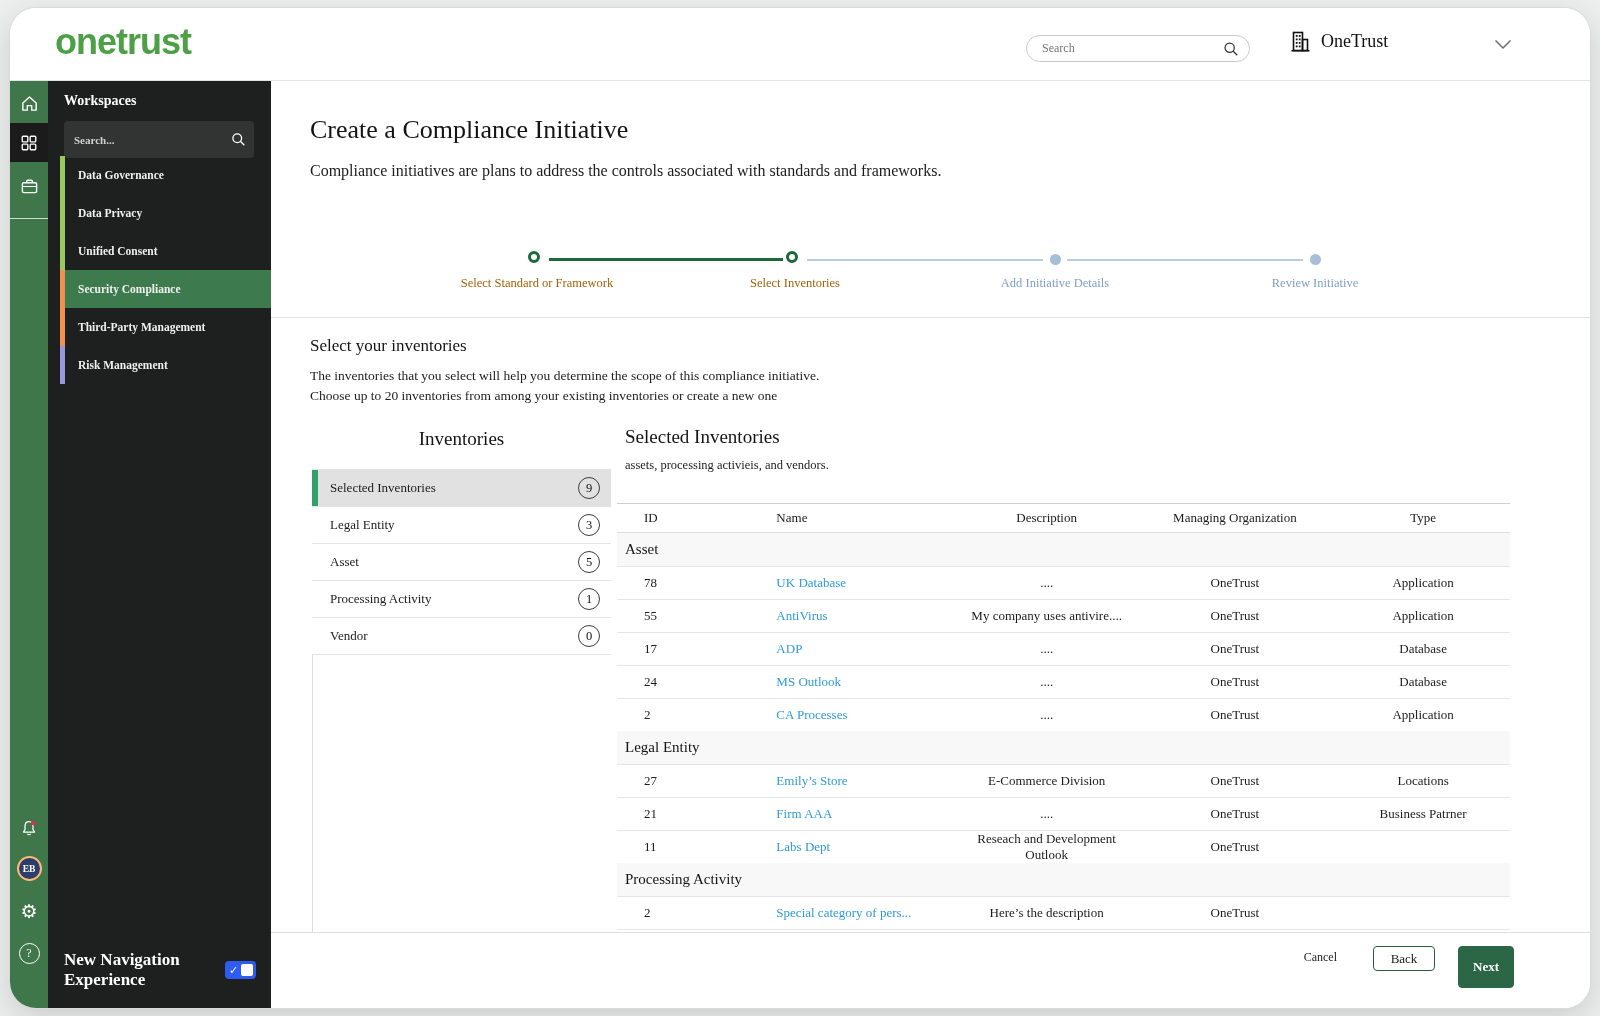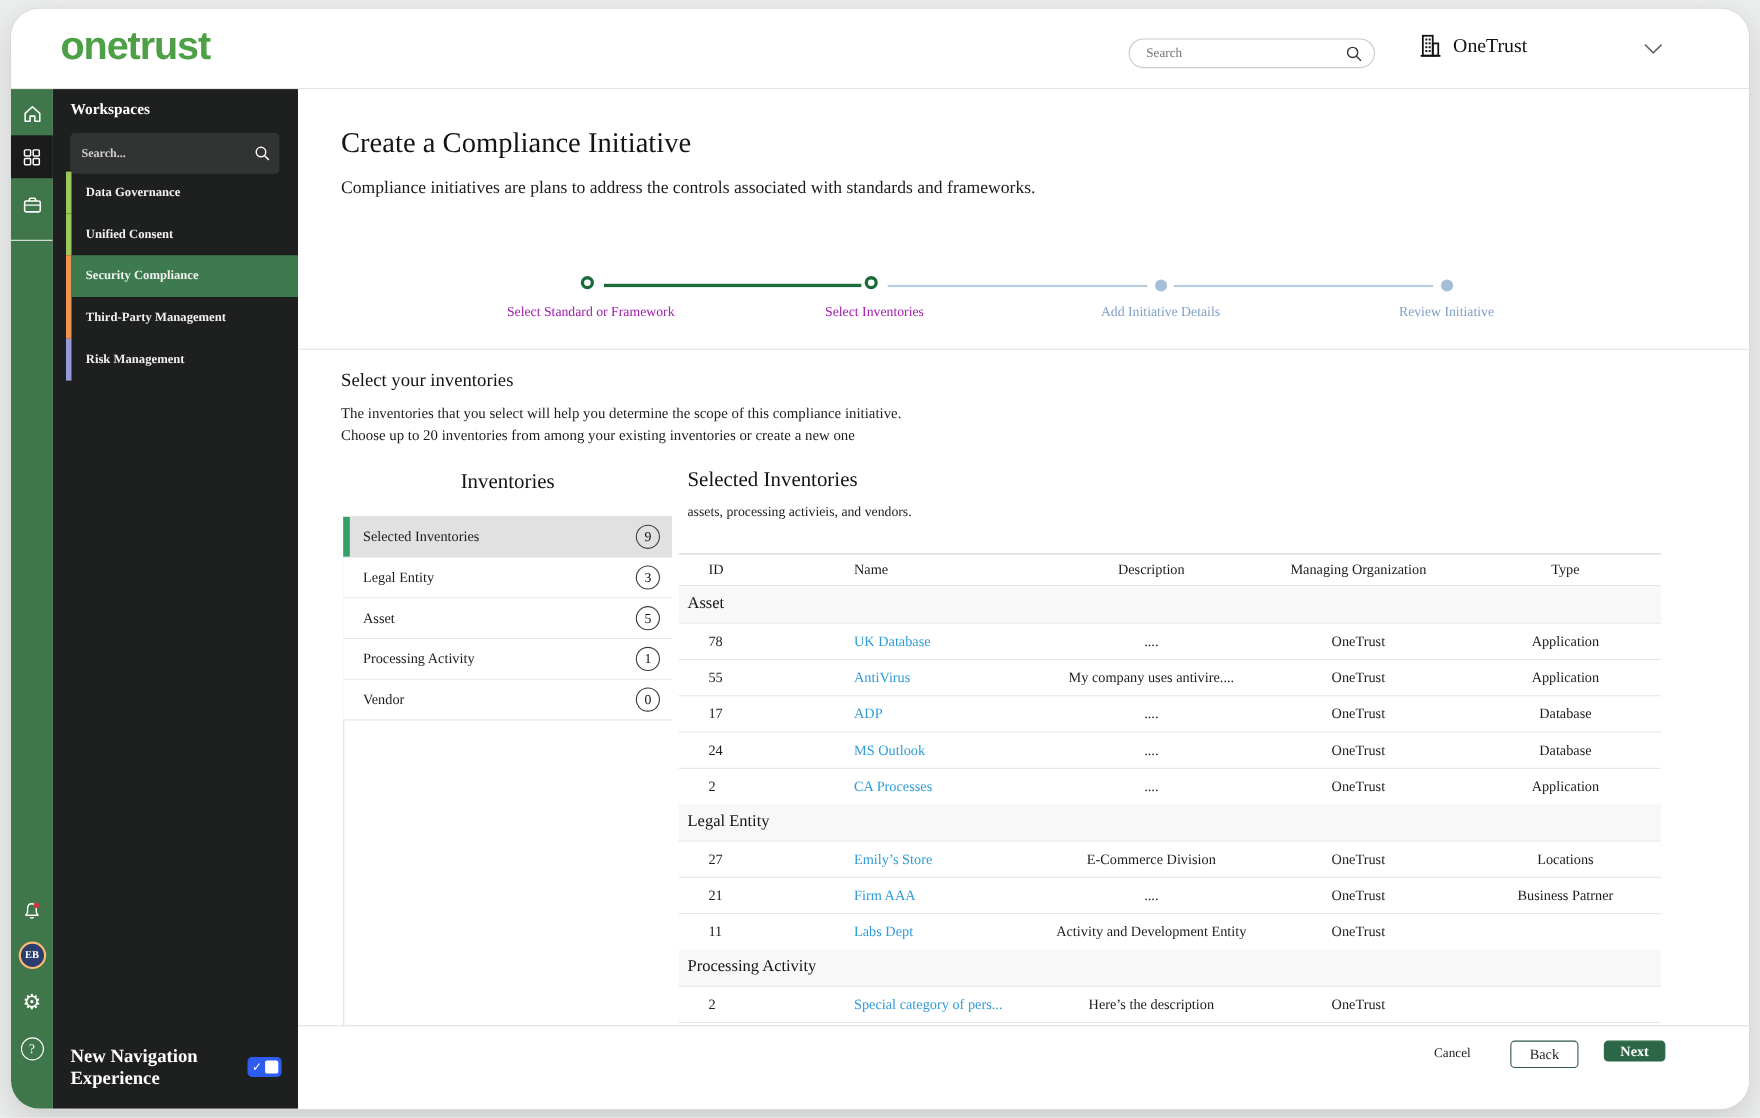--- a/index.html
+++ b/index.html
@@ -67,21 +67,21 @@
 
   .stepper { position:absolute; left:0; top:137px; width:100%; height:100px;
              border-bottom:1px solid #e3e3e3; }
   .step-line { position:absolute; top:41px; }
   .step-line.done { height:3px; top:40px; background:#1b6a3a; }
   .step-line.todo { height:2px; background:#b9cde0; }
   .step-ring { position:absolute; top:33px; width:12px; height:12px; border:3px solid #1b6a3a;
                border-radius:50%; background:#fff; cursor:pointer; }
   .step-dot { position:absolute; top:36px; width:11px; height:11px; border-radius:50%; background:#a6bed8; cursor:pointer; }
   .step-label { position:absolute; top:58px; width:240px; text-align:center; font-size:12.5px; }
-  .step-label.on { color:#a21caf; }
+  .step-label.on { color:#a16207; }
   .step-label.off { color:#7f9fc6; }
 
   .intro { position:absolute; left:39px; top:255px; }
   .intro-h { font-size:17px; color:#141414; }
   .intro p { font-size:13.5px; color:#1d1d1d; margin-top:4px; }
   .intro p:first-of-type { margin-top:12px; }
 
   .inv-col { position:absolute; left:41px; top:339px; width:299px; }
   .inv-h { text-align:center; font-size:19px; color:#141414; margin-top:8px; }
   .vline { position:absolute; left:41px; top:388px; height:463px; border-left:1px solid #ddd; }
@@ -112,21 +112,21 @@
   .grp + .trow, .ghead + .grp { border-top:1px solid #e6e6e6; }
   .trow a { color:#2f9cd8; text-decoration:none; cursor:pointer; }
 
   .mfooter { position:absolute; left:0; top:851px; width:100%; height:76px; background:#fff;
              border-top:1px solid #e0e0e0; display:flex; align-items:flex-start; justify-content:flex-end;
              padding-top:13px; padding-right:76px; }
   .btn-cancel { border:none; background:none; font-family:"Liberation Serif", serif; font-size:12px;
                 color:#1c1c1c; margin-right:36px; margin-top:4px; cursor:pointer; }
   .btn-back { width:62px; height:25px; background:#fff; border:1px solid #2f5a43; border-radius:4px;
               font-family:"Liberation Serif", serif; font-size:13px; color:#1c1c1c; margin-right:23px; cursor:pointer; }
-  .btn-next { width:56px; height:19px; background:#2b6747; border:1px solid #2b6747; border-radius:4px;
+  .btn-next { width:56px; height:42px; background:#2b6747; border:1px solid #2b6747; border-radius:4px;
               font-family:"Liberation Serif", serif; font-size:13px; font-weight:bold; color:#fff; cursor:pointer; }
 </style>
 </head>
 <body>
 
 <div class="frame">
 
   <header class="topbar">
     <div class="logo">onetrust</div>
 
@@ -215,20 +215,26 @@
       <div class="ws-list" id="ws-list">
           <div class="ws-item">
             <span class="strip" style="background:#9bc75f"></span>
             <div class="ws-body">
               <span class="ws-label">Data Governance</span>
             </div>
           </div>
           <div class="ws-item">
             <span class="strip" style="background:#9bc75f"></span>
             <div class="ws-body">
+              <span class="ws-label">Data Privacy</span>
+            </div>
+          </div>
+          <div class="ws-item">
+            <span class="strip" style="background:#9bc75f"></span>
+            <div class="ws-body">
               <span class="ws-label">Unified Consent</span>
             </div>
           </div>
           <div class="ws-item active">
             <span class="strip" style="background:#f0914f"></span>
             <div class="ws-body">
               <span class="ws-label">Security Compliance</span>
             </div>
           </div>
           <div class="ws-item">
@@ -373,21 +379,21 @@
               <div class="trow">
                 <span class="c-id">21</span>
                 <span class="c-name"><a href="#">Firm AAA</a></span>
                 <span class="c-desc">....</span>
                 <span class="c-org">OneTrust</span>
                 <span class="c-type">Business Patrner</span>
               </div>
               <div class="trow">
                 <span class="c-id">11</span>
                 <span class="c-name"><a href="#">Labs Dept</a></span>
-                <span class="c-desc">Activity and Development Entity</span>
+                <span class="c-desc">Reseach and Development Outlook</span>
                 <span class="c-org">OneTrust</span>
                 <span class="c-type"></span>
               </div>
               <div class="grp">
                 <span>Processing Activity</span>
               </div>
               <div class="trow">
                 <span class="c-id">2</span>
                 <span class="c-name"><a href="#">Special category of pers...</a></span>
                 <span class="c-desc">Here’s the description</span>

